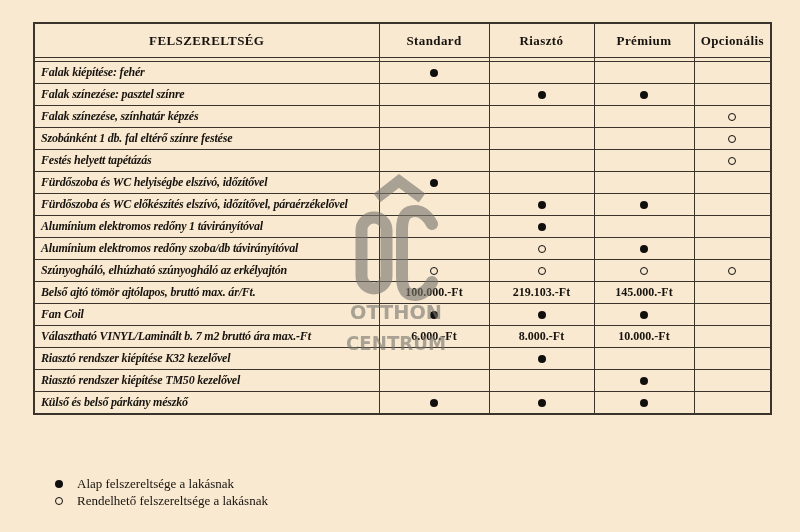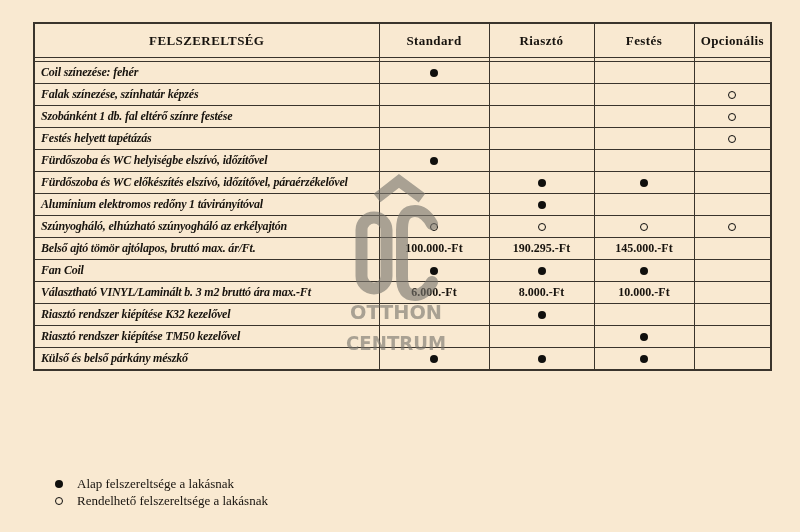--- a/index.html
+++ b/index.html
@@ -64,37 +64,44 @@
       <col style="width:110px">
       <col style="width:105px">
       <col style="width:100px">
       <col style="width:77px">
     </colgroup>
     <thead>
       <tr>
         <th>FELSZERELTSÉG</th>
         <th>Standard</th>
         <th>Riasztó</th>
-        <th>Festés</th>
+        <th>Prémium</th>
         <th>Opcionális</th>
       </tr>
       <tr class="spacer">
         <td></td>
           <td></td>
         <td></td>
           <td></td>
         <td></td>
       </tr>
     </thead>
     <tbody>
         <tr>
-          <td class="feat">Coil színezése: fehér</td>
-          <td class="val"><span class="dot"></span></td>
-          <td class="val"></td>
-          <td class="val"></td>
+          <td class="feat">Falak kiépítése: fehér</td>
+          <td class="val"><span class="dot"></span></td>
+          <td class="val"></td>
+          <td class="val"></td>
+          <td class="val"></td>
+        </tr>
+        <tr>
+          <td class="feat">Falak színezése: pasztel színre</td>
+          <td class="val"></td>
+          <td class="val"><span class="dot"></span></td>
+          <td class="val"><span class="dot"></span></td>
           <td class="val"></td>
         </tr>
         <tr>
           <td class="feat">Falak színezése, színhatár képzés</td>
           <td class="val"></td>
           <td class="val"></td>
           <td class="val"></td>
           <td class="val"><span class="ring"></span></td>
         </tr>
         <tr>
@@ -123,45 +130,52 @@
           <td class="val"></td>
           <td class="val"><span class="dot"></span></td>
           <td class="val"><span class="dot"></span></td>
           <td class="val"></td>
         </tr>
         <tr>
           <td class="feat">Alumínium elektromos redőny 1 távirányítóval</td>
           <td class="val"></td>
           <td class="val"><span class="dot"></span></td>
           <td class="val"></td>
+          <td class="val"></td>
+        </tr>
+        <tr>
+          <td class="feat">Alumínium elektromos redőny szoba/db távirányítóval</td>
+          <td class="val"></td>
+          <td class="val"><span class="ring"></span></td>
+          <td class="val"><span class="dot"></span></td>
           <td class="val"></td>
         </tr>
         <tr>
           <td class="feat">Szúnyogháló, elhúzható szúnyogháló az erkélyajtón</td>
           <td class="val"><span class="ring"></span></td>
           <td class="val"><span class="ring"></span></td>
           <td class="val"><span class="ring"></span></td>
           <td class="val"><span class="ring"></span></td>
         </tr>
         <tr>
           <td class="feat">Belső ajtó tömör ajtólapos, bruttó max. ár/Ft.</td>
           <td class="val">100.000.-Ft</td>
-          <td class="val">190.295.-Ft</td>
+          <td class="val">219.103.-Ft</td>
           <td class="val">145.000.-Ft</td>
           <td class="val"></td>
         </tr>
         <tr>
           <td class="feat">Fan Coil</td>
           <td class="val"><span class="dot"></span></td>
           <td class="val"><span class="dot"></span></td>
           <td class="val"><span class="dot"></span></td>
           <td class="val"></td>
         </tr>
         <tr>
-          <td class="feat">Választható VINYL/Laminált b. 3 m2 bruttó ára max.-Ft</td>
+          <td class="feat">Választható VINYL/Laminált b. 7 m2 bruttó ára max.-Ft</td>
           <td class="val">6.000.-Ft</td>
           <td class="val">8.000.-Ft</td>
           <td class="val">10.000.-Ft</td>
           <td class="val"></td>
         </tr>
         <tr>
           <td class="feat">Riasztó rendszer kiépítése K32 kezelővel</td>
           <td class="val"></td>
           <td class="val"><span class="dot"></span></td>
           <td class="val"></td>

